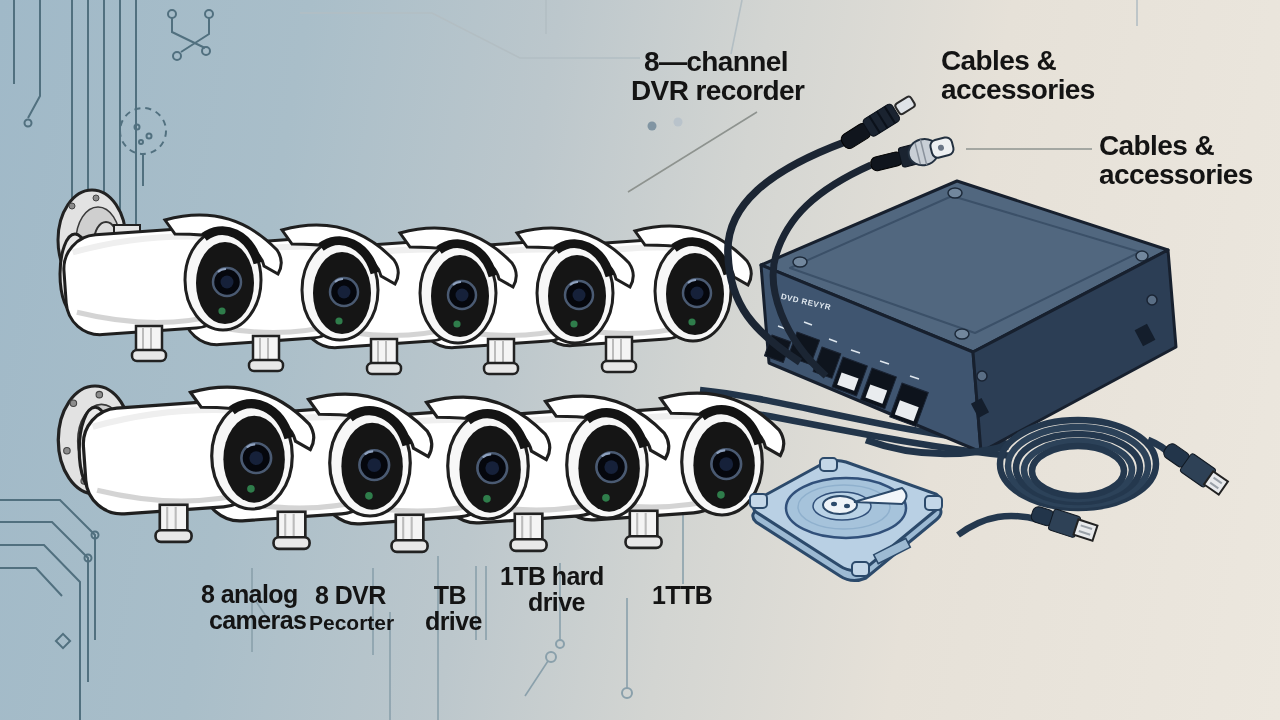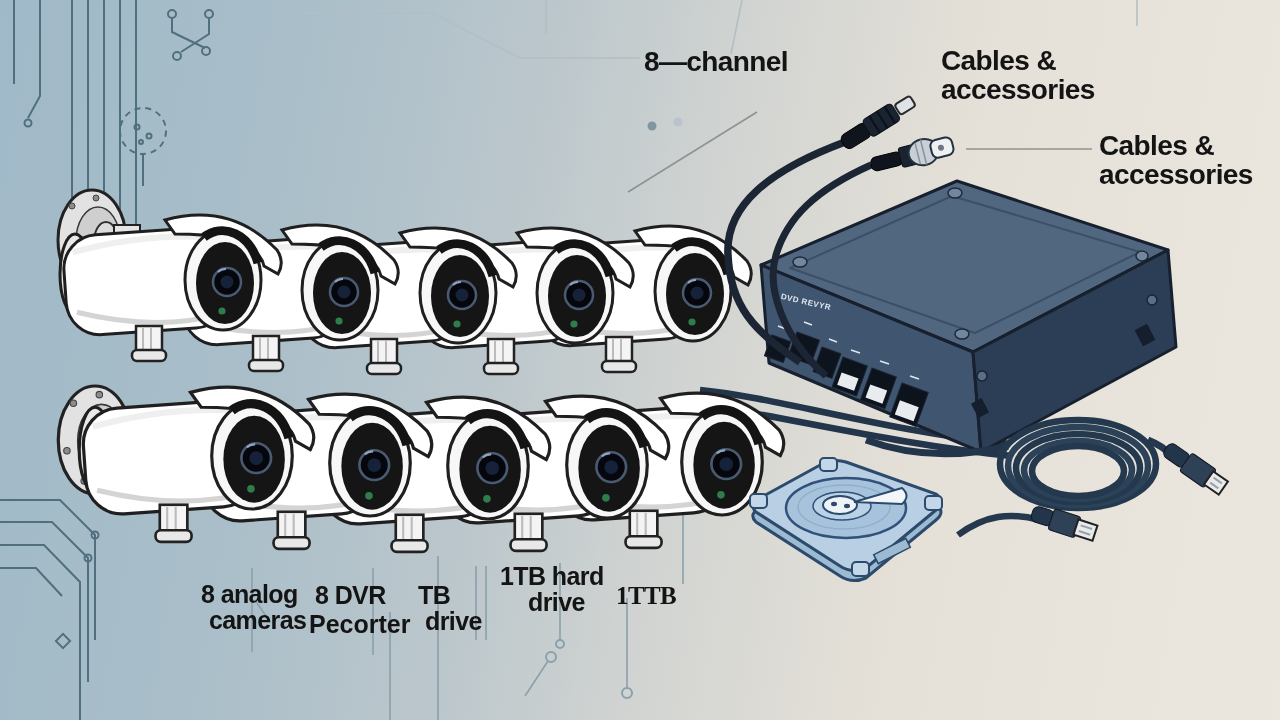--- a/index.html
+++ b/index.html
@@ -6,21 +6,21 @@
   .stage{
     position:relative;width:1280px;height:720px;overflow:hidden;
     background:linear-gradient(100deg,#a0b9c8 0%,#a9bec9 22%,#bcc7cc 40%,#d3d5d2 55%,#e6e1d8 72%,#ece7de 100%);
     font-family:"Liberation Sans",sans-serif;
   }
   .stage svg{position:absolute;left:0;top:0;}
   .lbl{position:absolute;color:#141414;font-weight:700;line-height:1.02;letter-spacing:-0.6px;white-space:nowrap;pointer-events:none;}
   .lbl .l2{display:block;}
   .sz28{font-size:28px;}
   .sz25{font-size:25px;}
-  .sub{font-size:25px;letter-spacing:0;}
+  .sub{font-size:21px;letter-spacing:0;}
 </style>
 </head>
 <body>
 
 <div class="stage">
 <svg width="1280" height="720" viewBox="0 0 1280 720">
   <defs>
 
     <g id="cam">
       <ellipse cx="-148" cy="-6" rx="15" ry="40" fill="#e9e9e9" stroke="#1f1f1f" stroke-width="3"></ellipse>
@@ -242,41 +242,42 @@
       <rect x="16" y="-11" width="28" height="22" rx="3" fill="#2e4156" stroke="#101822"></rect>
       <rect x="42" y="-8" width="20" height="16" fill="#e8eaec" stroke="#222222" stroke-width="2"></rect>
       <line x1="46" y1="-3" x2="58" y2="-3" stroke="#9aa1a8" stroke-width="2"></line>
       <line x1="46" y1="3" x2="58" y2="3" stroke="#9aa1a8" stroke-width="2"></line>
     </g>
   </g>
 </svg>
 
 <div class="lbl sz28" style="left:631px;top:48px;">
   <span style="display:block;margin-left:13px;">8—channel</span>
+  <span class="l2">DVR recorder</span>
 </div>
 <div class="lbl sz28" style="left:941px;top:47px;">
   <span style="display:block;">Cables &amp;</span>
   <span class="l2">accessories</span>
 </div>
 <div class="lbl sz28" style="left:1099px;top:132px;">
   <span style="display:block;">Cables &amp;</span>
   <span class="l2">accessories</span>
 </div>
 <div class="lbl sz25" style="left:161px;top:582px;margin-left:40px;">
   <span style="display:block;">8 analog</span>
   <span class="l2" style="margin-left:8px;">cameras</span>
 </div>
 <div class="lbl sz25" style="left:292px;top:583px;margin-left:23px;">
   <span style="display:block;">8 DVR</span>
   <span class="l2 sub" style="margin-left:-6px;margin-top:3px;">Pecorter</span>
 </div>
-<div class="lbl sz25" style="left:418px;top:583px;">
+<div class="lbl sz25" style="left:418px;top:583px;text-align:center;">
   <span style="display:block;">TB</span>
   <span class="l2" style="margin-left:7px;">drive</span>
 </div>
 <div class="lbl sz25" style="left:500px;top:564px;">
   <span style="display:block;">1TB hard</span>
   <span class="l2" style="margin-left:28px;">drive</span>
 </div>
-<div class="lbl sz25" style="left:616px;top:583px;font-family:Liberation Serif, serif;">
+<div class="lbl sz25" style="left:652px;top:583px;">
   <span style="display:block;">1TTB</span>
 </div>
 </div>
 
 </body></html>

